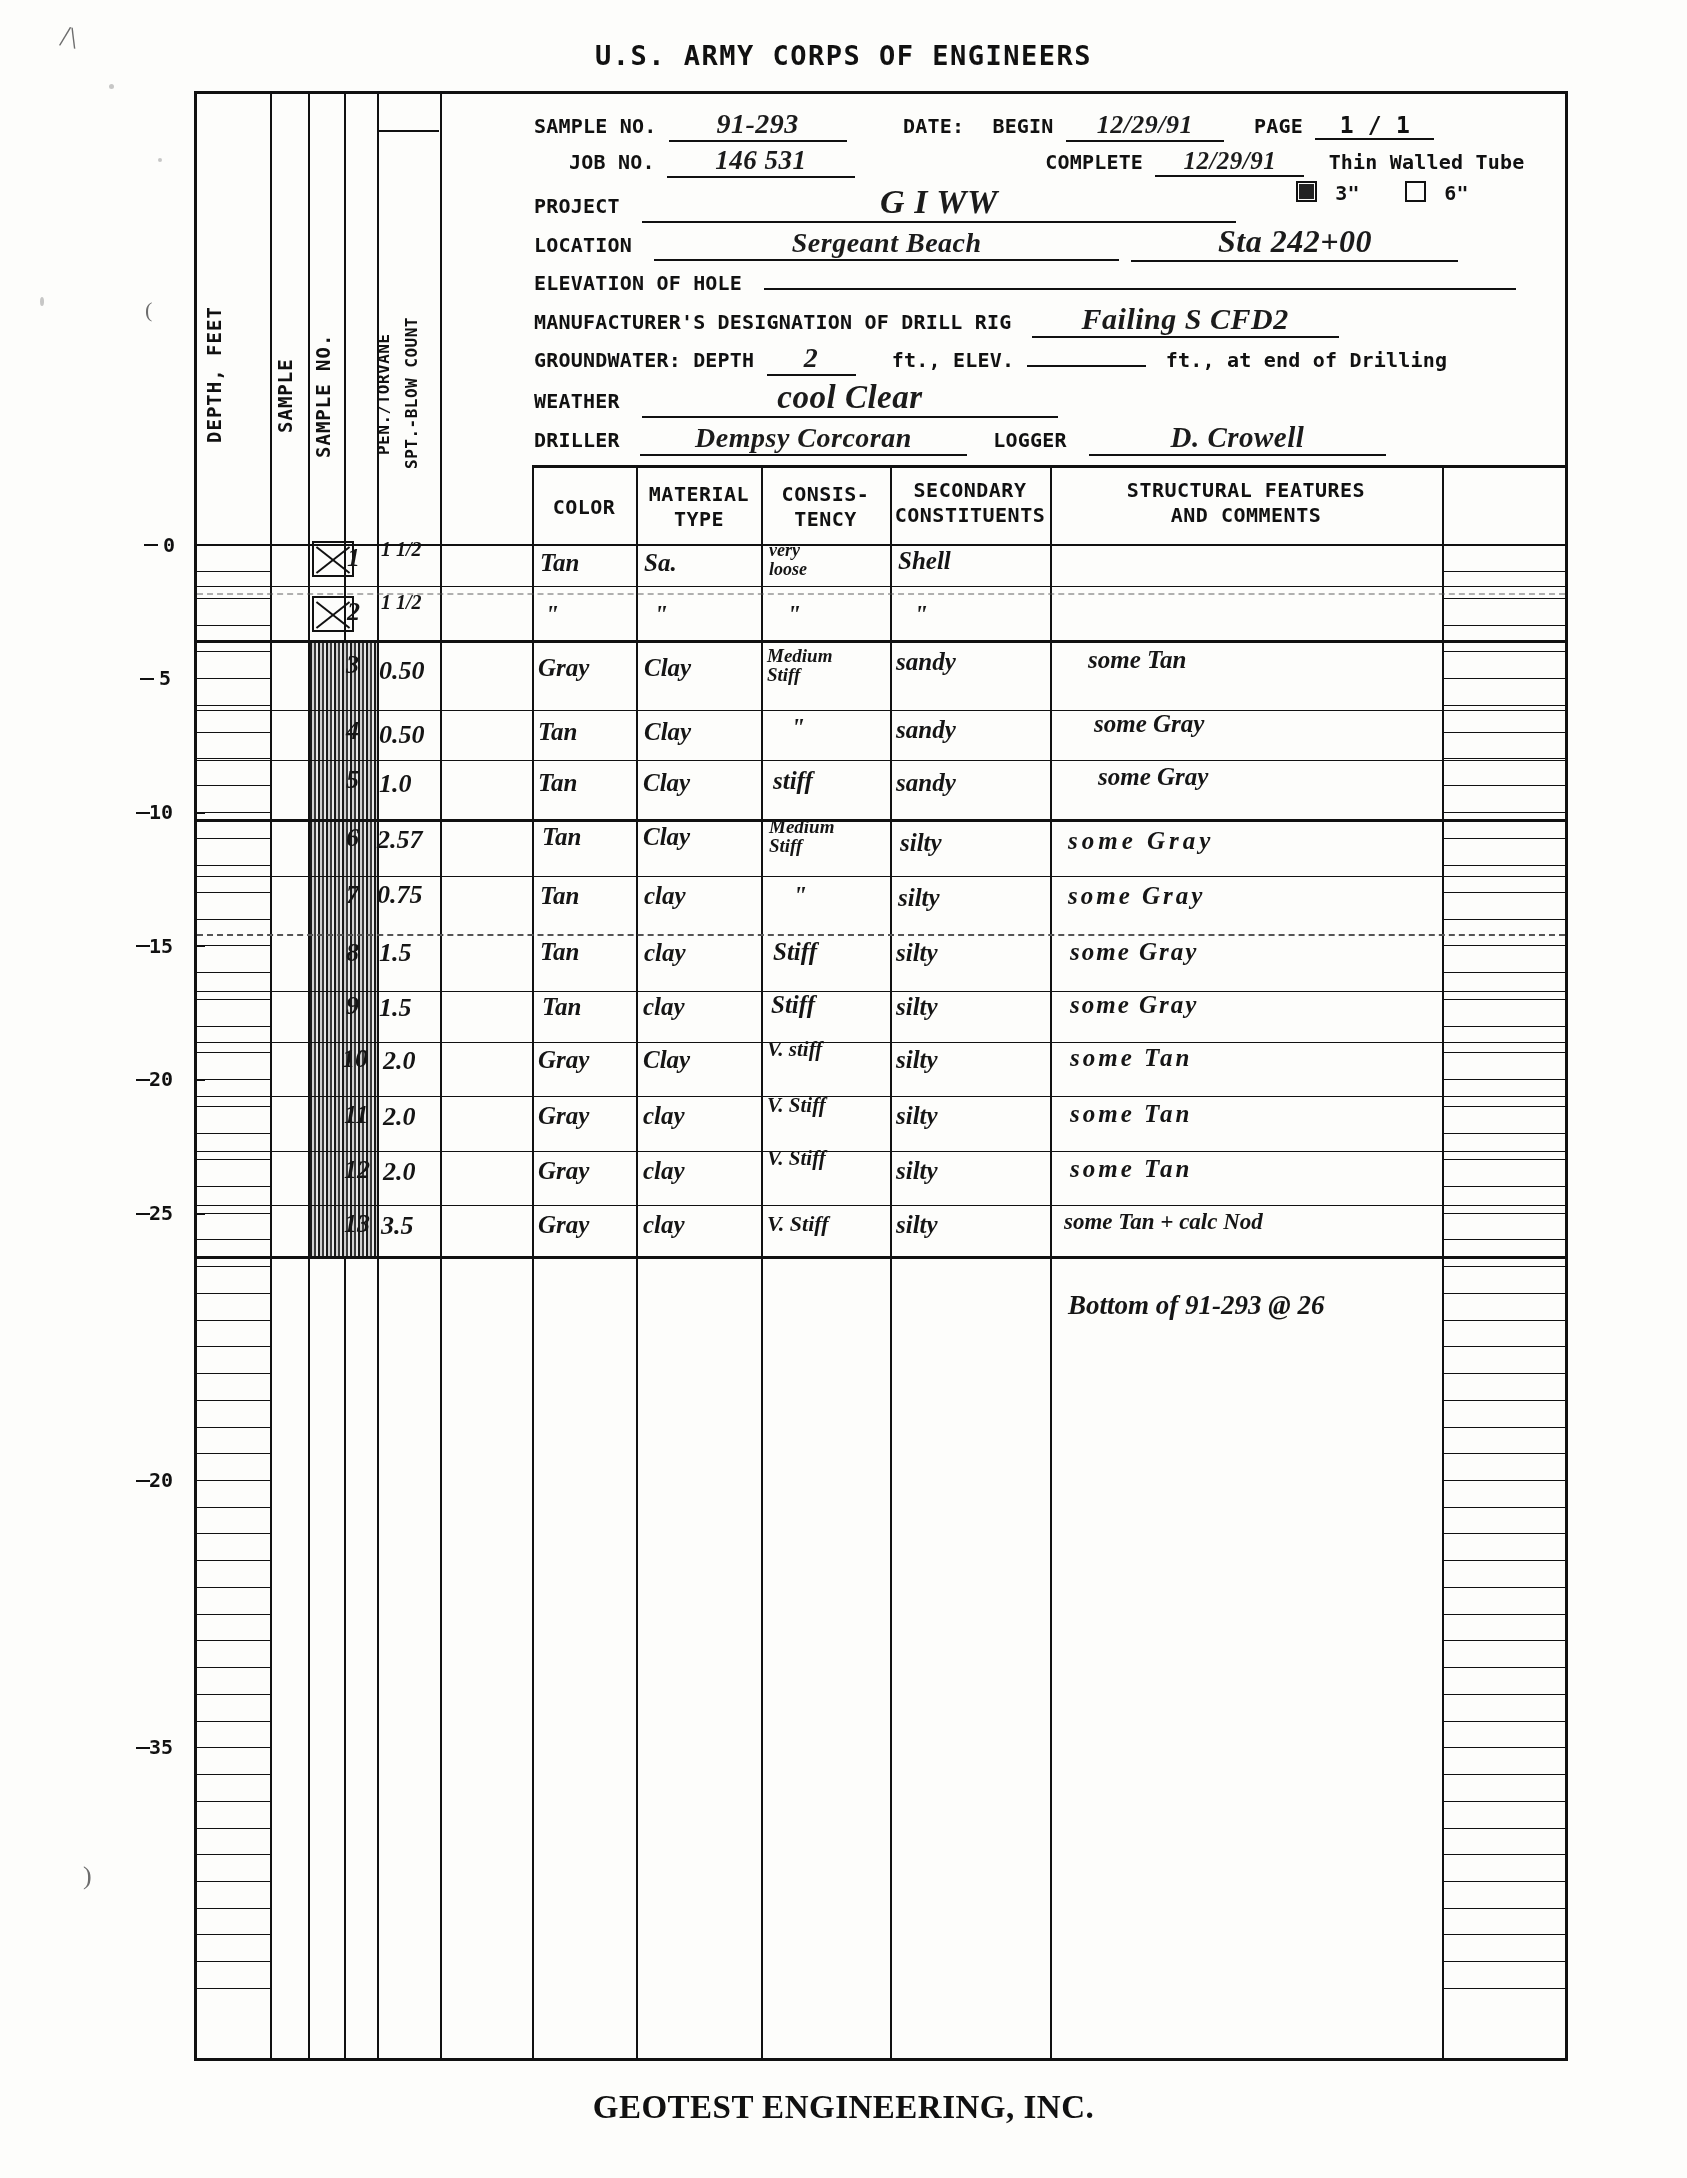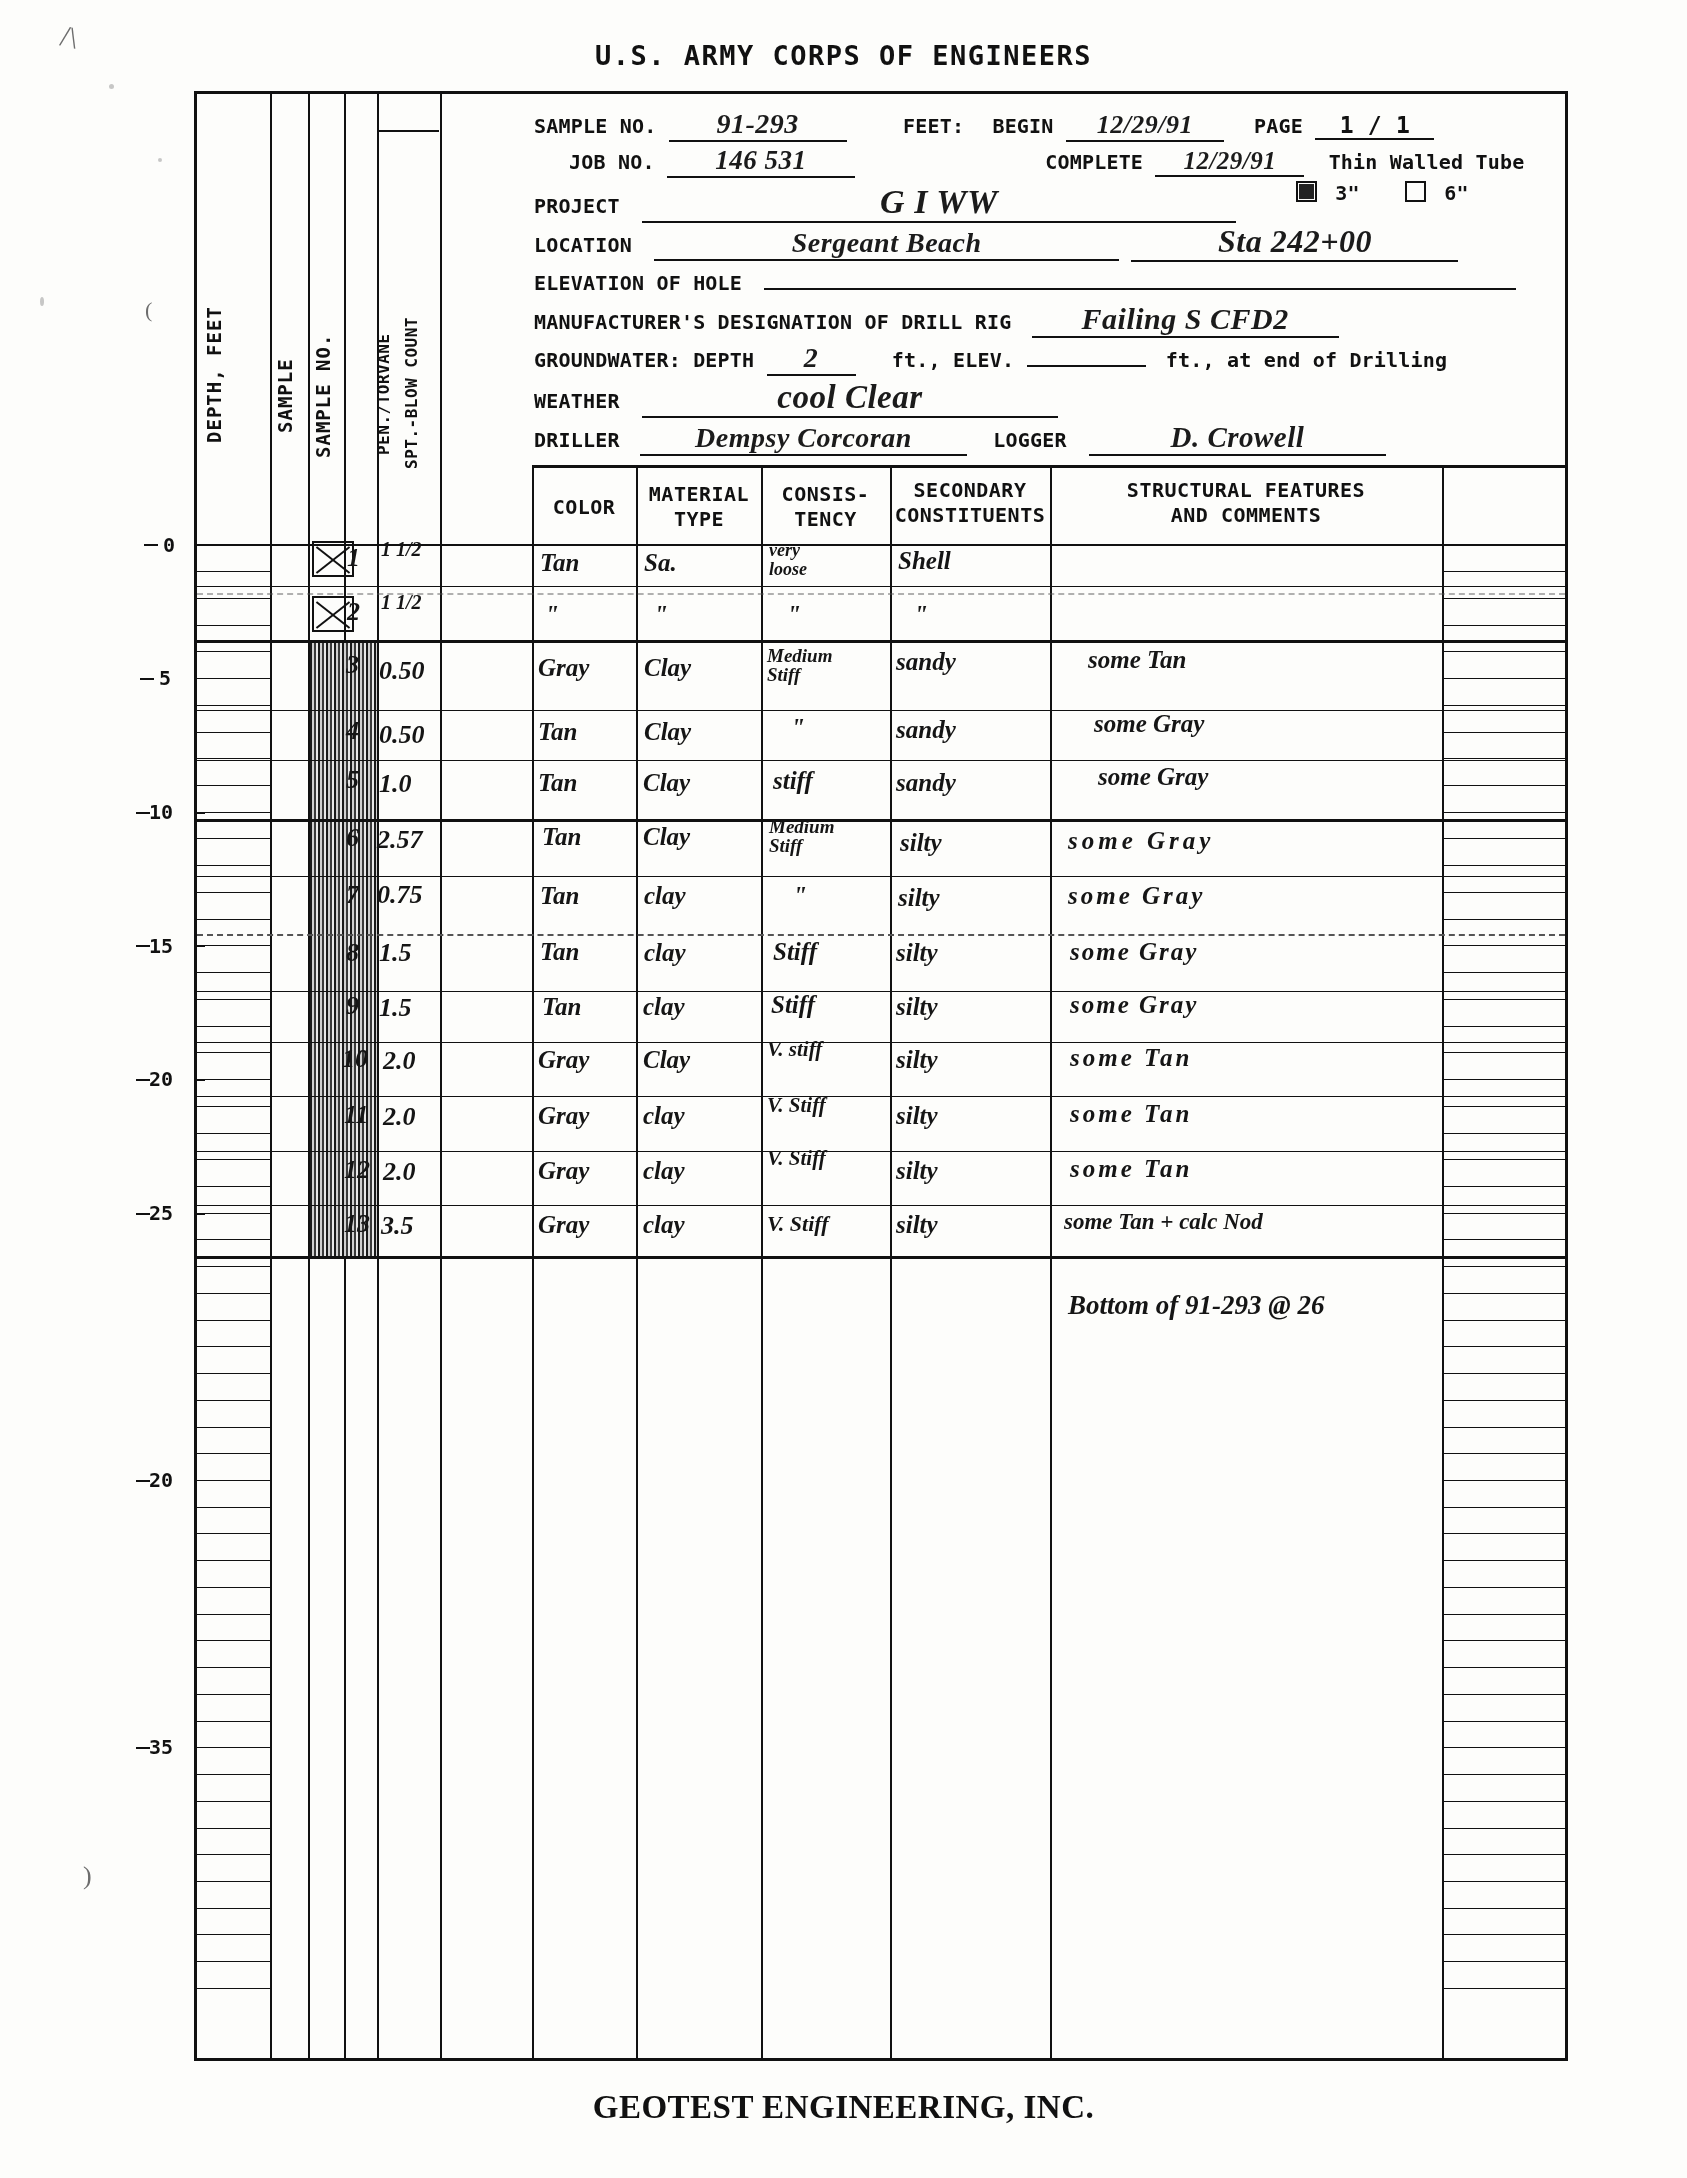--- a/index.html
+++ b/index.html
@@ -261,21 +261,21 @@
     <div class="rot-label" style="left:137px; top:342px;">SAMPLE NO.</div>
     <div class="rot-label small" style="left:196px; top:342px;">PEN./TORVANE</div>
     <div class="rot-label small" style="left:224px; top:356px;">SPT.-BLOW COUNT</div>
     <div class="heavy" style="left:180px; width:62px; top:36px; border-top-width:2px;"></div>
 
     <div class="info">
 
       <div class="row" style="top:14px;">
         <span>SAMPLE NO.</span>
         <span class="hand ul" style="width:178px; font-size:28px;">91-293</span>
-        <span style="margin-left:44px;">FEET:</span>
+        <span style="margin-left:44px;">DATE:</span>
         <span style="margin-left:16px;">BEGIN</span>
         <span class="hand ul" style="width:158px; font-size:26px;">12/29/91</span>
         <span style="margin-left:18px;">PAGE</span>
         <span class="ul" style="width:119px; font-size:23px;">1 / 1</span>
       </div>
 
       <div class="row" style="top:51px;margin-left:35px;">
         <span>JOB NO.</span>
         <span class="hand ul" style="width:188px; font-size:27px;">146 531</span>
         <span style="margin-left:178px;">COMPLETE</span>

